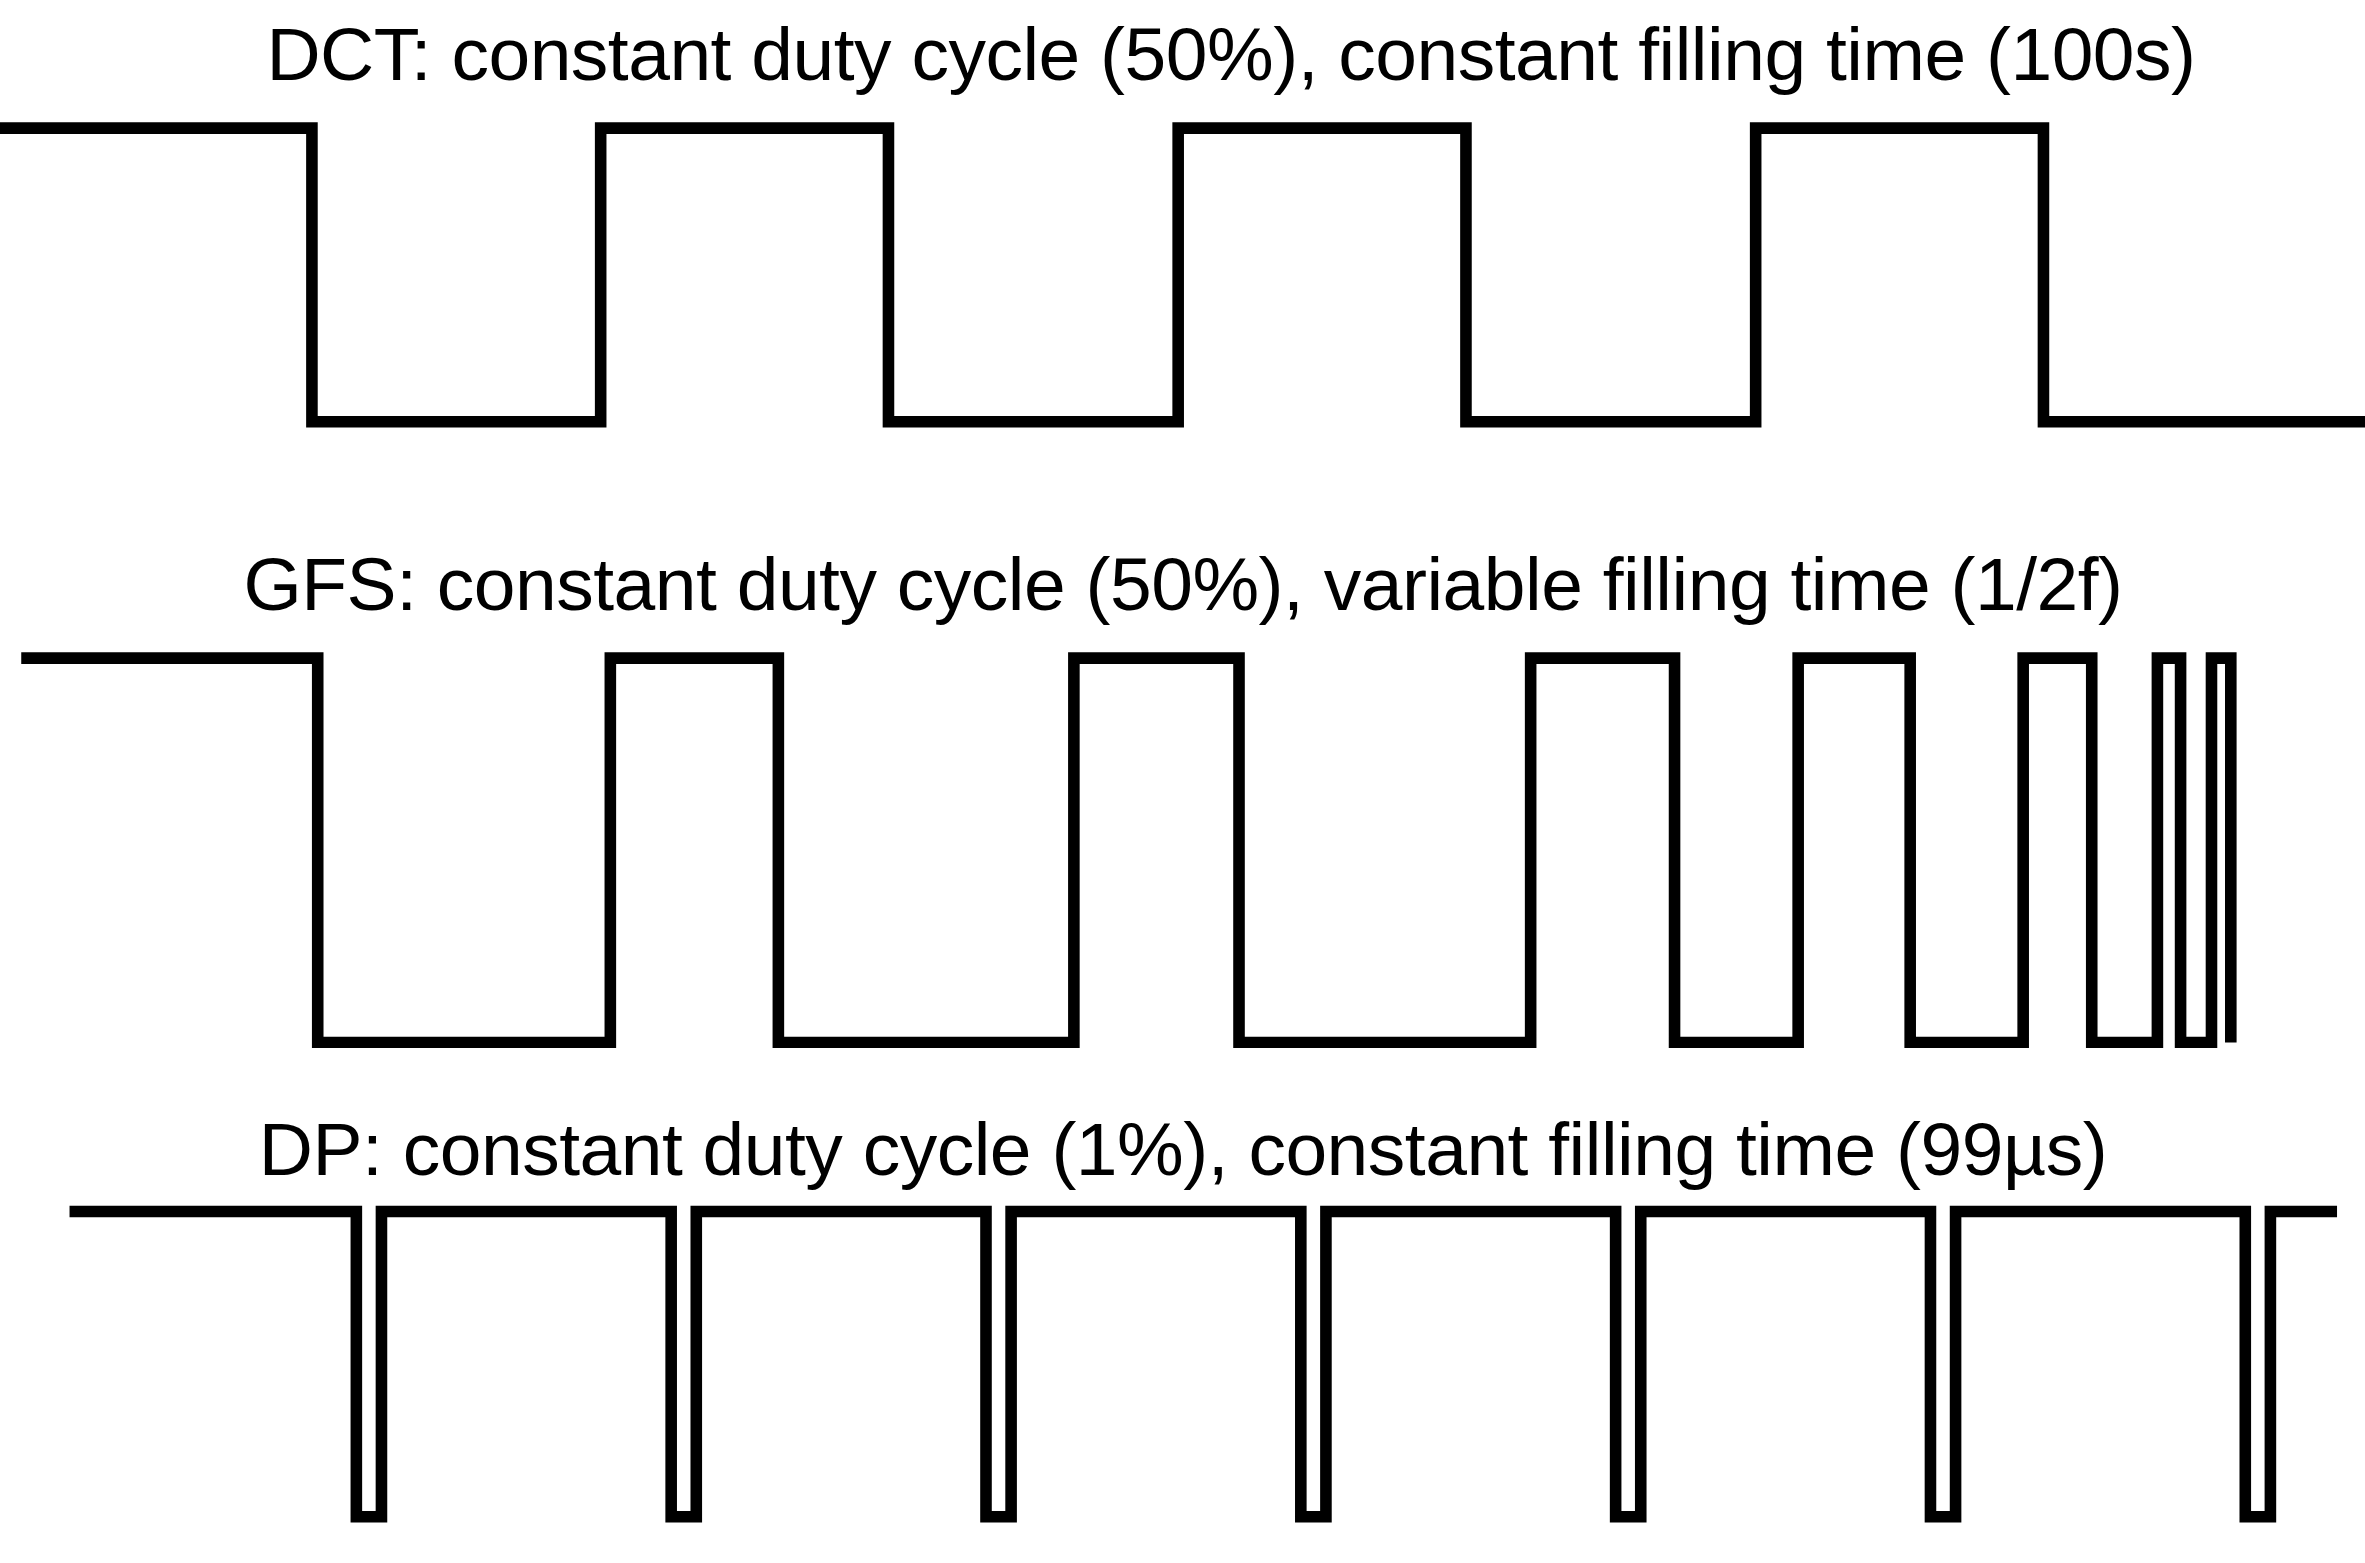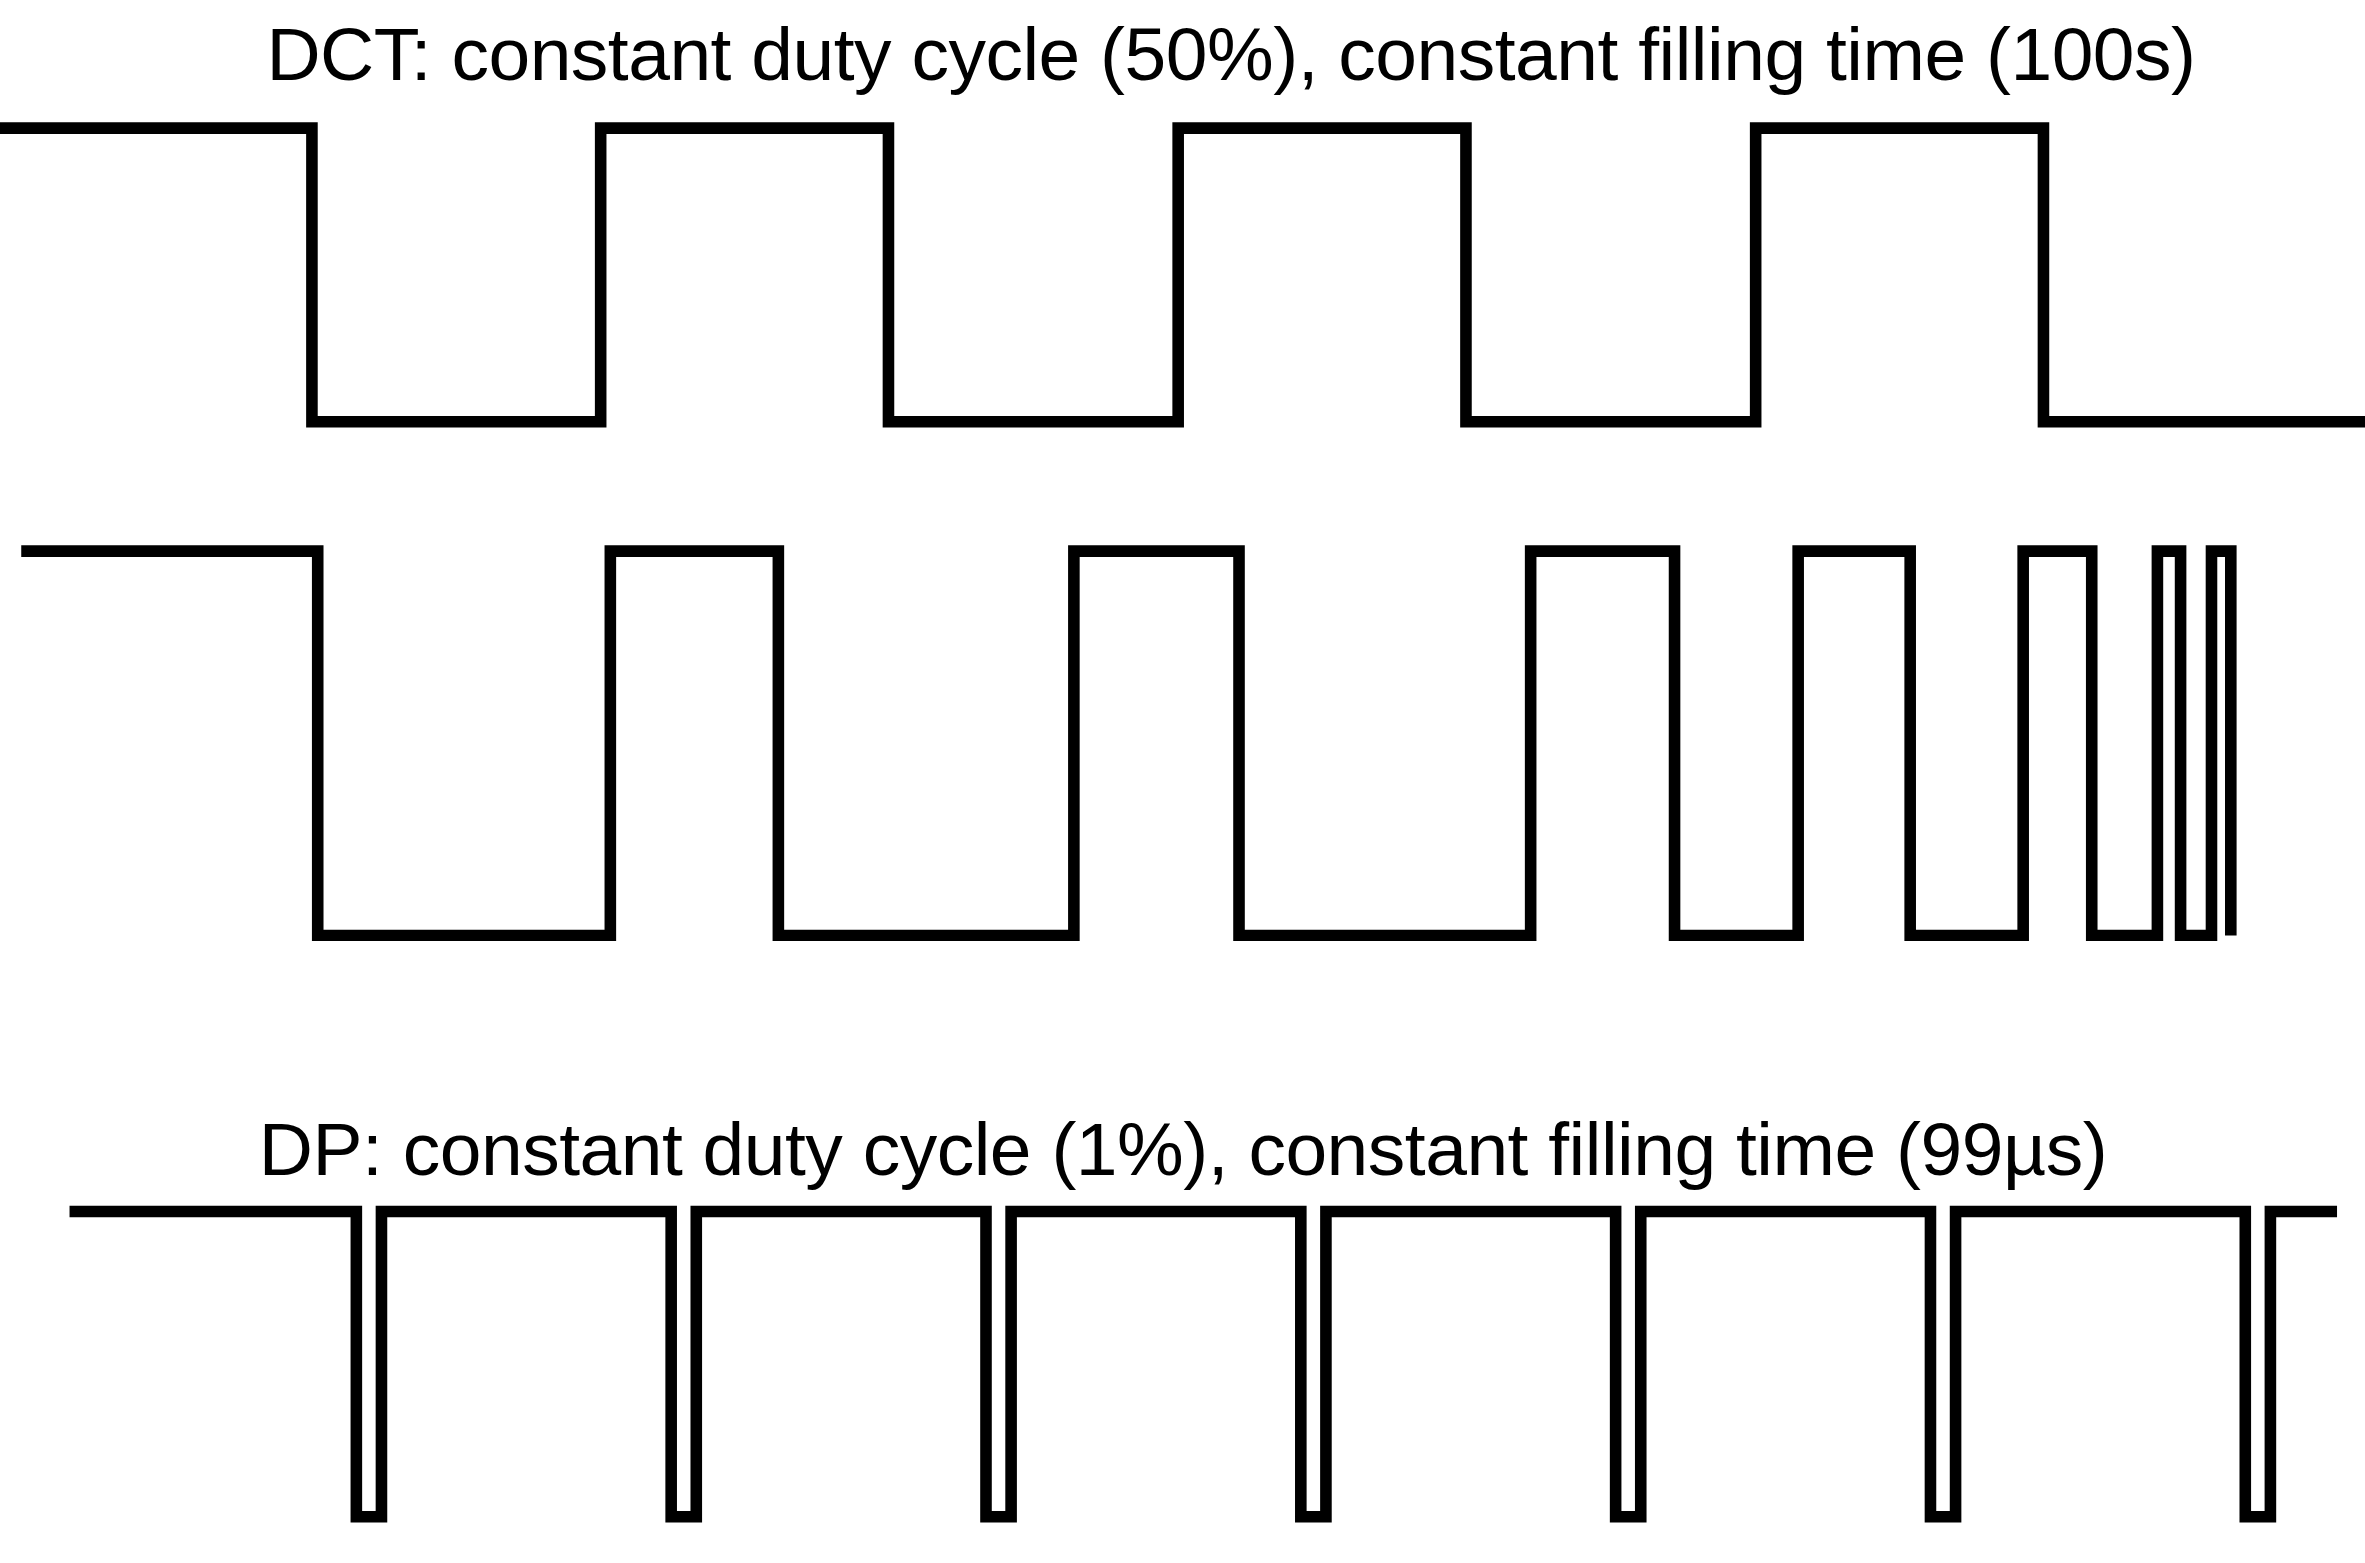--- a/index.html
+++ b/index.html
@@ -69,20 +69,21 @@
   <section class="panel" id="panel-dct">
     <div class="panel-caption">DCT: constant duty cycle (50%), constant filling time (100s)</div>
     <div class="waveform-wrap" id="wave-dct">
       <svg class="waveform" viewBox="0 0 2450 400" preserveAspectRatio="none">
         <path stroke-width="12" d="M 0,26 L 323,26 L 323,330 L 622,330 L 622,26 L 920,26 L 920,330 L 1220,330 L 1220,26 L 1518,26 L 1518,330 L 1818,330 L 1818,26 L 2116,26 L 2116,330 L 2450,330"></path>
       </svg>
     </div>
   </section>
 
   <section class="panel" id="panel-gfs">
+    <div class="panel-caption">GFS: constant duty cycle (50%), variable filling time (1/2f)</div>
     <div class="waveform-wrap" id="wave-gfs">
       <svg class="waveform" viewBox="0 0 2450 430" preserveAspectRatio="none">
         <path stroke-width="12" d="M 22,26 L 329,26 L 329,424 L 632,424 L 632,26 L 806,26 L 806,424 L 1112,424 L 1112,26 L 1283,26 L 1283,424 L 1585,424 L 1585,26 L 1734,26 L 1734,424 L 1862,424 L 1862,26 L 1978,26 L 1978,424 L 2095,424 L 2095,26 L 2166,26 L 2166,424 L 2234,424 L 2234,26 L 2258,26 L 2258,424 L 2290,424 L 2290,26 L 2310,26 L 2310,424"></path>
       </svg>
     </div>
   </section>
 
   <section class="panel" id="panel-dp">
     <div class="panel-caption">DP: constant duty cycle (1%), constant filling time (99µs)</div>
     <div class="waveform-wrap" id="wave-dp">

